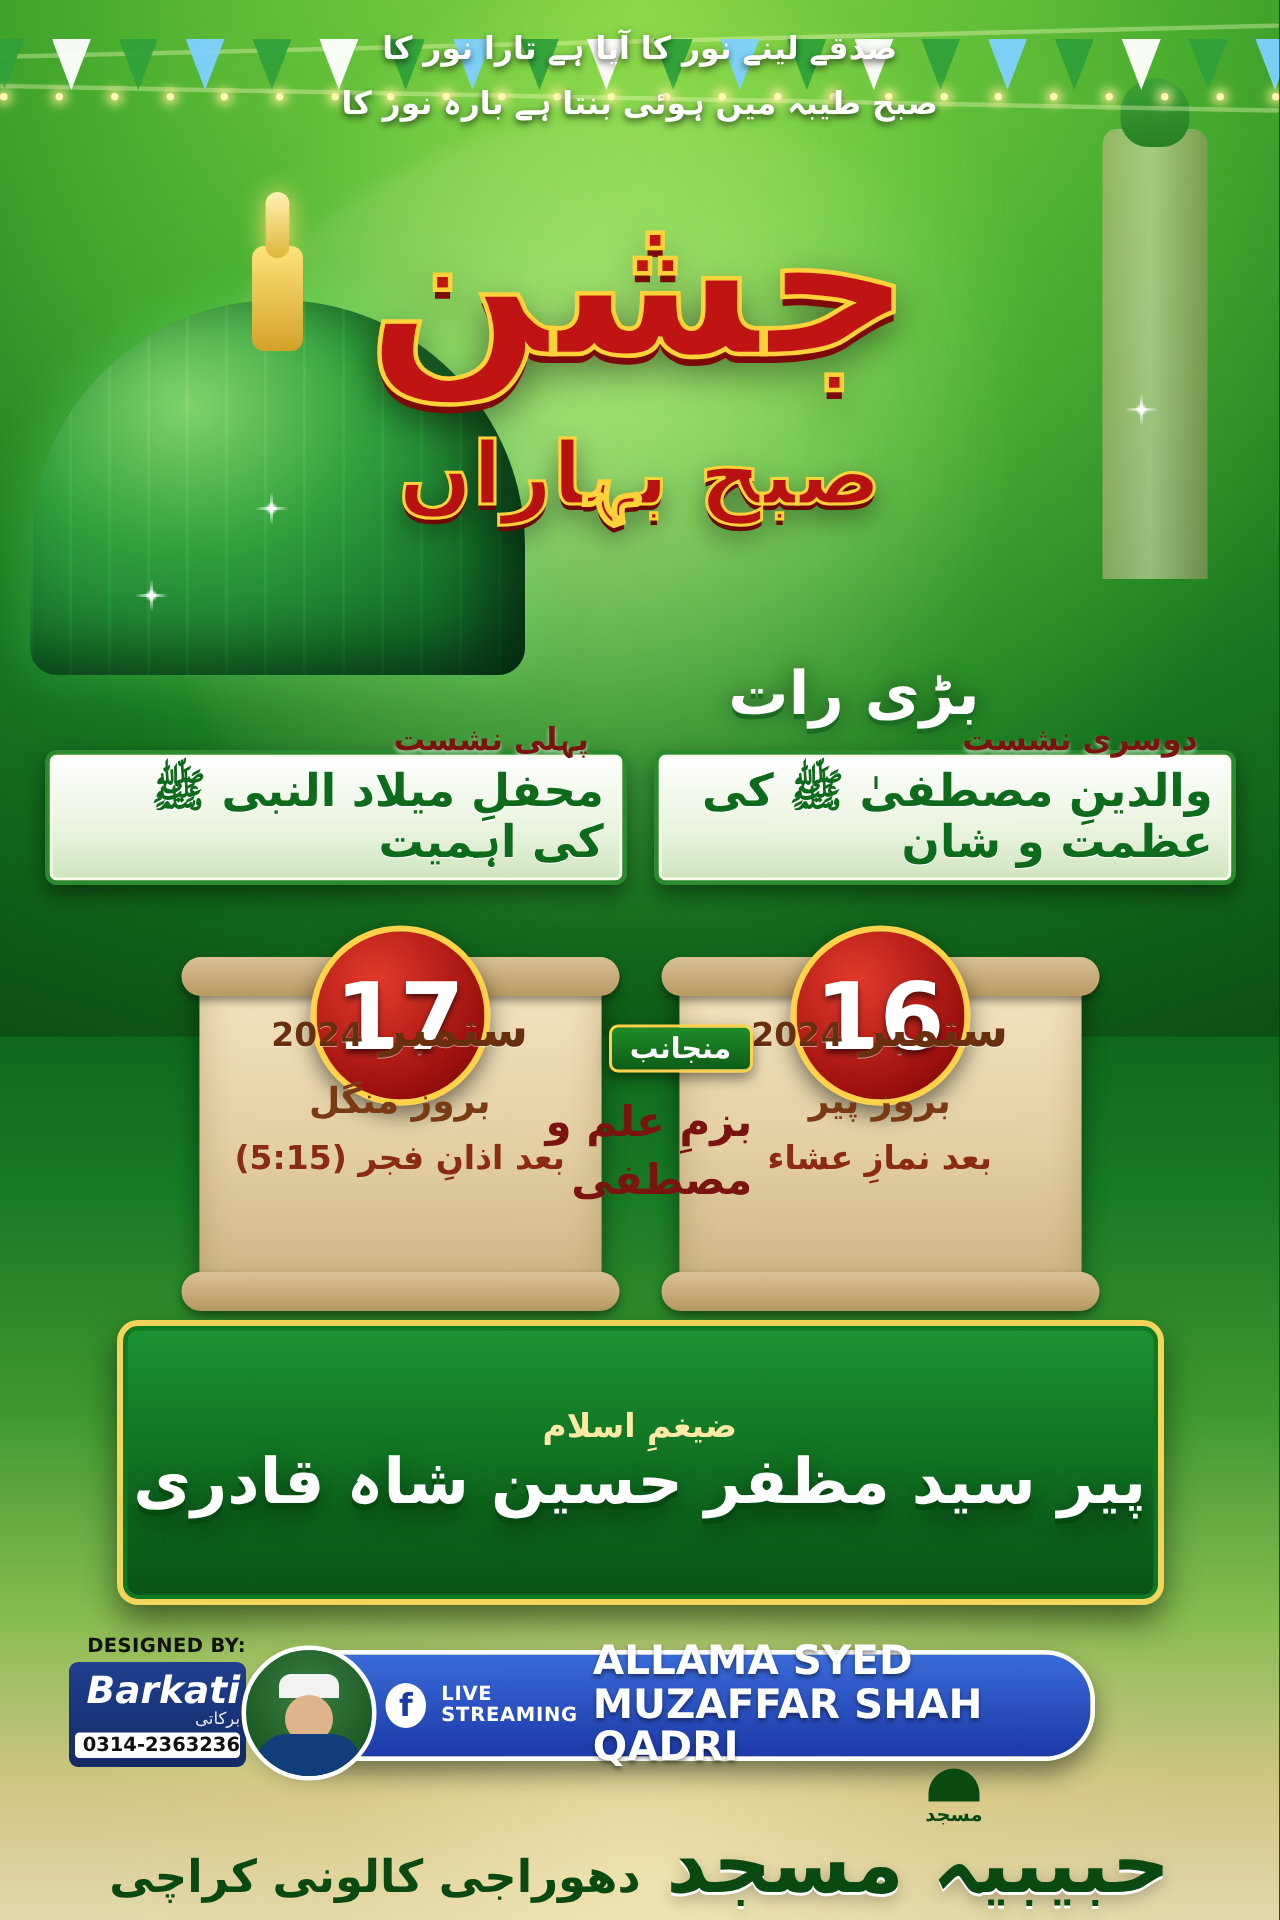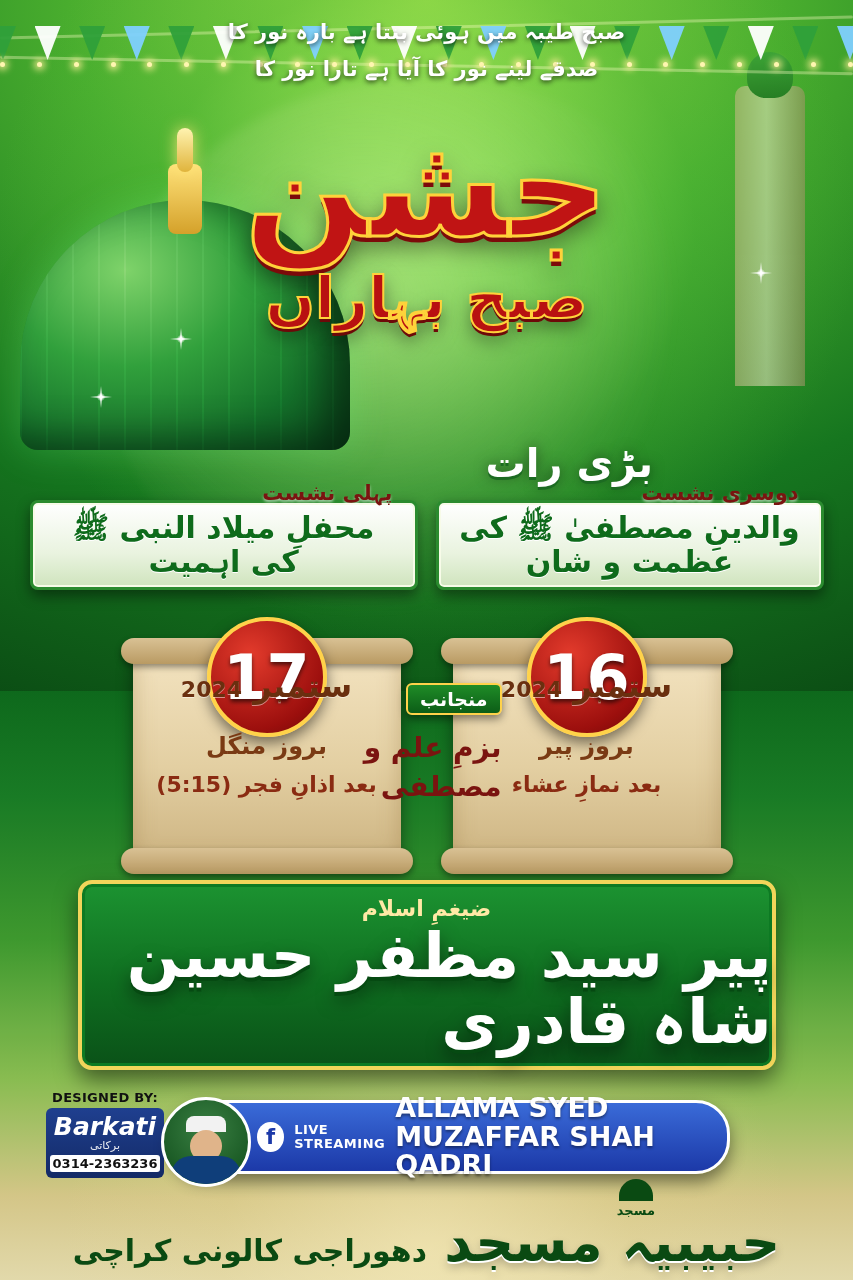--- a/index.html
+++ b/index.html
@@ -99,21 +99,21 @@
   .title-main{
     font-size:138px;line-height:1;font-weight:bold;color:#c01414;
     -webkit-text-stroke:3px #ffd23a;
     text-shadow:
        0 0 2px #ffe98a,
        0 6px 0 #7c0a0a,
        0 10px 26px rgba(0,0,0,.55);
     letter-spacing:-6px;
   }
   .title-sub{
-    margin-top:6px;font-size:58px;font-weight:bold;color:#b81111;
+    margin-top:24px;font-size:58px;font-weight:bold;color:#b81111;
     -webkit-text-stroke:2px #ffd23a;
     text-shadow:0 4px 0 #6d0909,0 8px 18px rgba(0,0,0,.5);
   }
   .title-night{
     position:absolute;right:200px;bottom:-6px;
     font-size:40px;font-weight:bold;color:#ffffff;
     text-shadow:0 3px 0 #1c6b22,0 0 14px rgba(0,0,0,.5);
   }
 
   
@@ -124,21 +124,21 @@
   .session{
     position:relative;width:382px;height:84px;border-radius:8px;
     background:linear-gradient(#ffffff,#e9f3df 60%,#cfe4bd);
     border:3px solid #2b8b2f;
     box-shadow:0 6px 14px rgba(0,0,0,.45), inset 0 0 0 2px #f7fbe8;
     display:flex;align-items:center;justify-content:center;
   }
   .session .txt{
     font-size:30px;font-weight:bold;color:#0e6b1b;direction:rtl;
     text-shadow:0 1px 0 #ffffff;
-    padding:0 12px;text-align:center;line-height:1.15;
+    padding:0 12px;text-align:right;line-height:1.15;
   }
   .session .tag{
     position:absolute;top:-22px;right:22px;font-size:21px;font-weight:bold;
     color:#7a1410;text-shadow:0 2px 3px rgba(255,255,255,.6);
   }
 
   
   .scrolls{
     position:absolute;top:625px;left:0;right:0;height:250px;
     display:flex;flex-direction:row-reverse;justify-content:center;gap:52px;
@@ -154,21 +154,21 @@
     background:linear-gradient(#d9c194,#b99a63);border-radius:13px;
     box-shadow:0 3px 6px rgba(0,0,0,.4);
   }
   .scroll:before{top:-13px;}
   .scroll:after{bottom:-13px;}
   .scroll .stxt{
     position:absolute;inset:18px 12px 12px 12px;direction:rtl;text-align:center;
     color:#5c2b10;font-weight:bold;
   }
   .s-line1{font-size:32px;line-height:1.1;color:#6a2f0f;text-shadow:0 1px 0 rgba(255,255,255,.5);}
-  .s-line2{font-size:24px;margin-top:28px;color:#7a3a14;}
+  .s-line2{font-size:24px;margin-top:16px;color:#7a3a14;}
   .s-line3{font-size:22px;margin-top:12px;color:#8a2b12;}
   .daybadge{
     position:absolute;top:-34px;left:50%;transform:translateX(-50%);
     width:112px;height:112px;border-radius:50%;
     background:radial-gradient(circle at 35% 30%,#e33b2c,#9c0f0d 70%,#6c0807);
     border:4px solid #ffd24a;
     box-shadow:0 6px 14px rgba(0,0,0,.5);
     display:flex;align-items:center;justify-content:center;
     color:#fff;font-size:62px;font-weight:bold;text-shadow:0 3px 4px rgba(0,0,0,.6);
   }
@@ -193,27 +193,27 @@
     box-shadow:0 10px 22px rgba(0,0,0,.5), inset 0 0 0 3px #0d7a23;
     display:flex;flex-direction:column;align-items:center;justify-content:center;
     direction:rtl;
   }
   .speaker .label{
     position:absolute;top:-26px;left:50%;transform:translateX(-50%);
     font-size:26px;font-weight:bold;color:#7a1410;
   }
   .speaker .small{font-size:22px;color:#ffe9a6;font-weight:bold;margin-bottom:2px;}
   .speaker .name{
-    font-size:62px;font-weight:bold;color:#ffffff;line-height:1.05;
+    font-size:42px;font-weight:bold;color:#ffffff;line-height:1.05;
     text-shadow:0 4px 0 #064a12,0 8px 18px rgba(0,0,0,.5);
   }
 
   
   .designer{
-    position:absolute;left:46px;top:1090px;width:118px;text-align:center;color:#123;
+    position:absolute;left:46px;top:1090px;width:118px;text-align:right;color:#123;
   }
   .designer .d1{font-size:13px;font-weight:bold;color:#111;letter-spacing:.3px;}
   .designer .card{
     margin-top:3px;background:linear-gradient(#1f3f8f,#132a66);
     border-radius:6px;padding:6px 4px;color:#fff;
   }
   .designer .brand{font-size:25px;font-style:italic;font-weight:bold;line-height:1;}
   .designer .ar{font-size:11px;opacity:.9;}
   .designer .phone{
     margin-top:3px;background:#fff;color:#111;font-size:13px;font-weight:bold;
@@ -335,22 +335,22 @@
         <div class="bulb"></div>
         <div class="bulb"></div>
     </div>
   </div>
 
   <div class="spark" style="left:176px;top:334px;"></div>
   <div class="spark" style="left:96px;top:392px;"></div>
   <div class="spark" style="left:756px;top:268px;"></div>
 
   <div class="couplet">
+    <div>صدقے لینے نور کا آیا ہے تارا نور کا</div>
     <div>صبح طیبہ میں ہوئی بنتا ہے بارہ نور کا</div>
-    <div>صدقے لینے نور کا آیا ہے تارا نور کا</div>
   </div>
 
   <div class="title-wrap">
     <div class="title-main">جشن</div>
     <div class="title-sub">صبح بہاراں</div>
     <div class="title-night">بڑی رات</div>
   </div>
 
   <div class="sessions">
     <div class="session">

